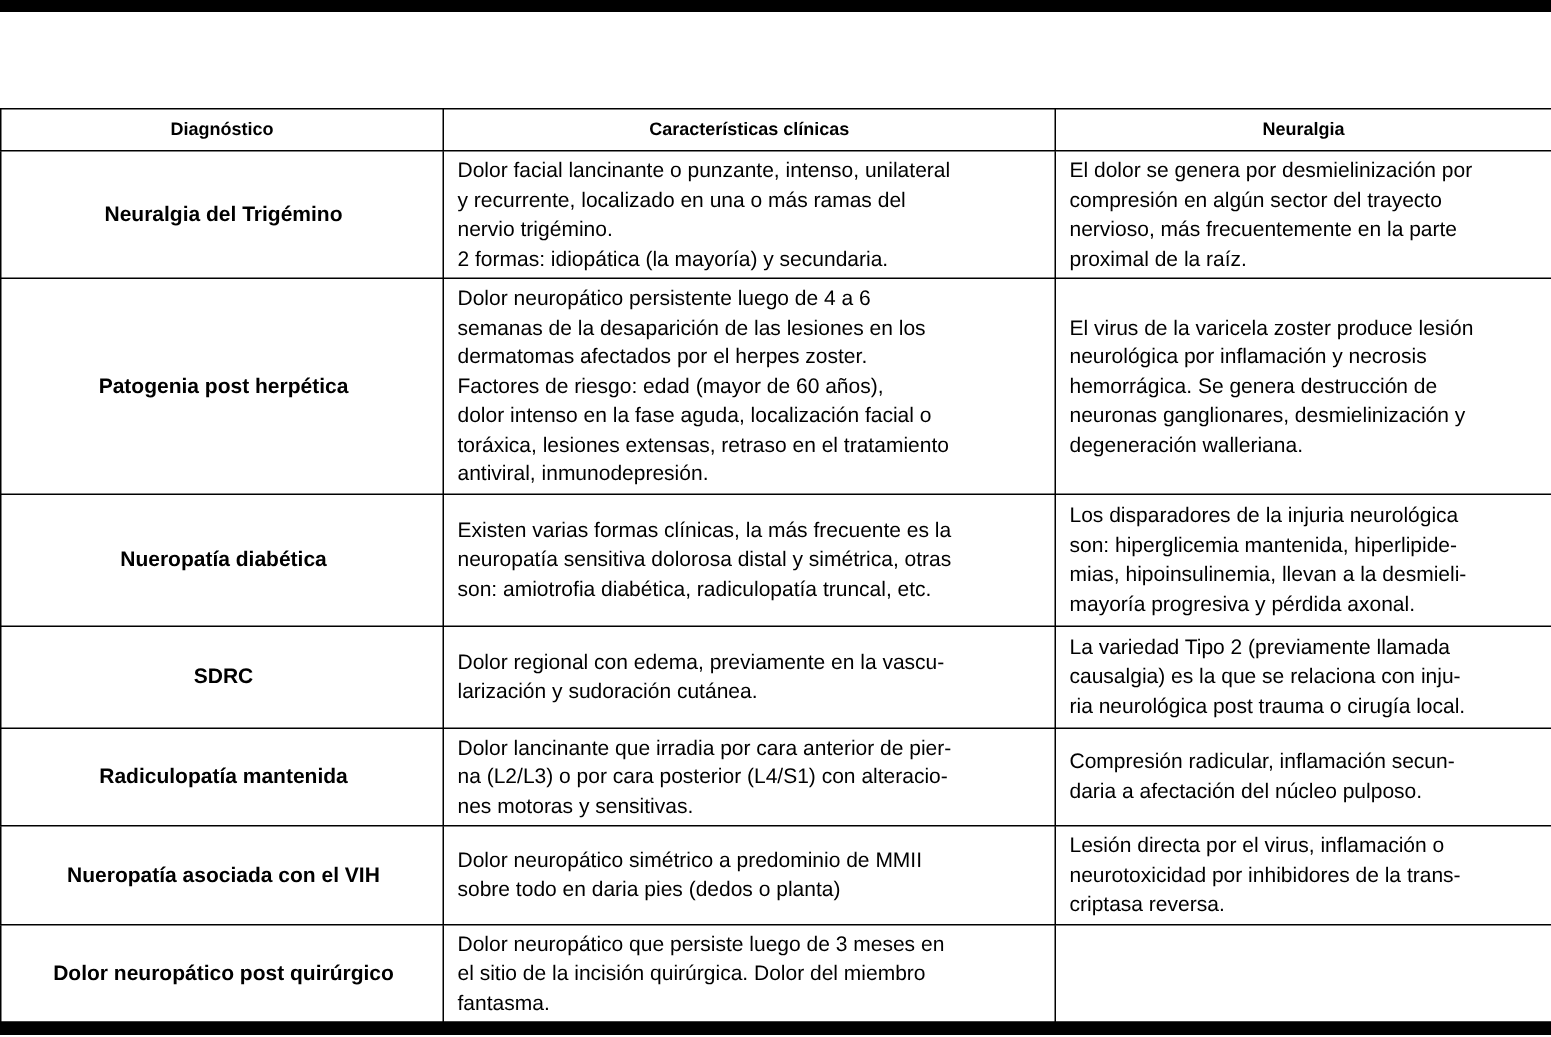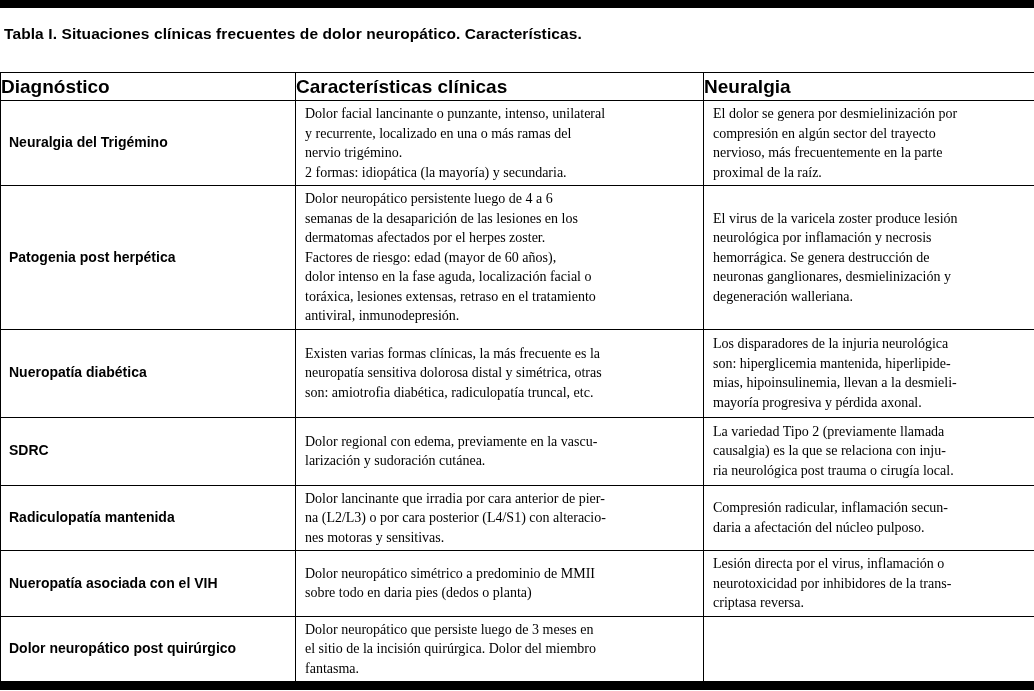--- a/index.html
+++ b/index.html
@@ -49,53 +49,51 @@
   table.main col.c2 { width: 408px; }
   table.main col.c3 { width: 331px; }
   table.main th, table.main td {
     border: 1px solid #000000;
     vertical-align: middle;
     font-size: 14px;
     line-height: 19.5px;
   }
   table.main th {
     font-weight: bold;
-    text-align: left;
+    text-align: center;
     height: 28px;
-    font-size: 19px;
+    font-size: 12px;
     padding: 2px 0;
   }
   td.dx {
     font-weight: bold;
     font-size: 14.5px;
     padding: 3px 6px 3px 8px;
-    text-align: left;
+    text-align: center;
     border-radius: 21px;
   }
   td.car, td.pat {
     white-space: pre-line;
     padding: 3px 6px 3px 9px;
     text-align: left;
-    font-family: Liberation Serif, serif;
   }
   tr.r1 { height: 81px; }
   tr.r2 { height: 142px; }
   tr.r3 { height: 88px; }
   tr.r4 { height: 68px; }
   tr.r5 { height: 62px; }
   tr.r6 { height: 60px; }
   tr.r7 { height: 64px; }
 </style>
 </head>
 <body>
 
 <div class="page">
   <div class="top-bar"></div>
 
-  <div class="doc-title">Tabla I. Situaciones clínicas frecuentes de dolor neuropático. Características.</div>
 
   <table class="main">
     <colgroup>
       <col class="c1">
         <col class="c2">
         <col class="c3">
     </colgroup>
     <thead>
       <tr>
         <th>Diagnóstico</th>

